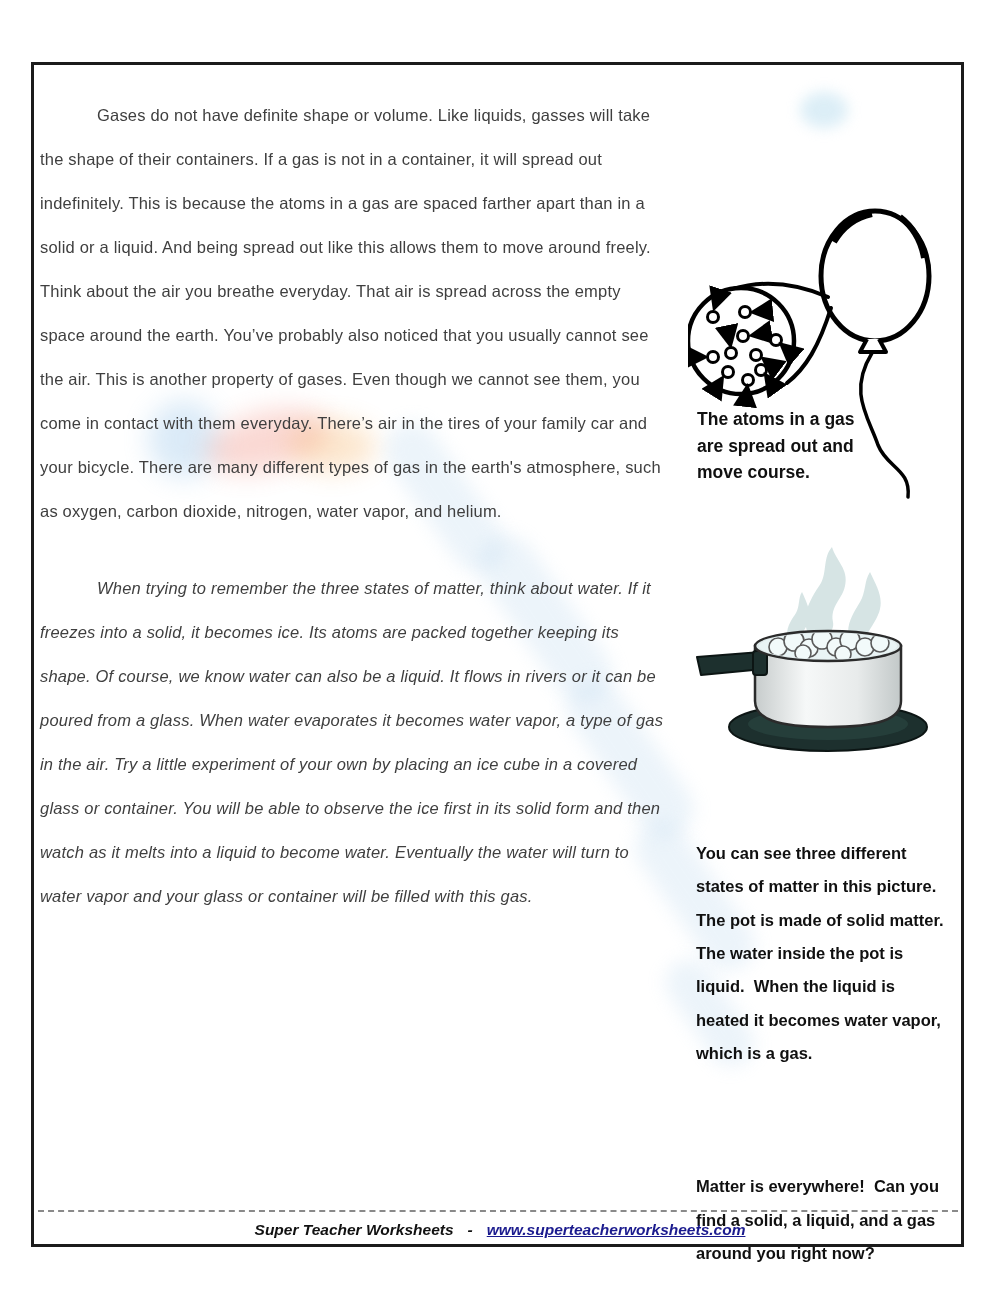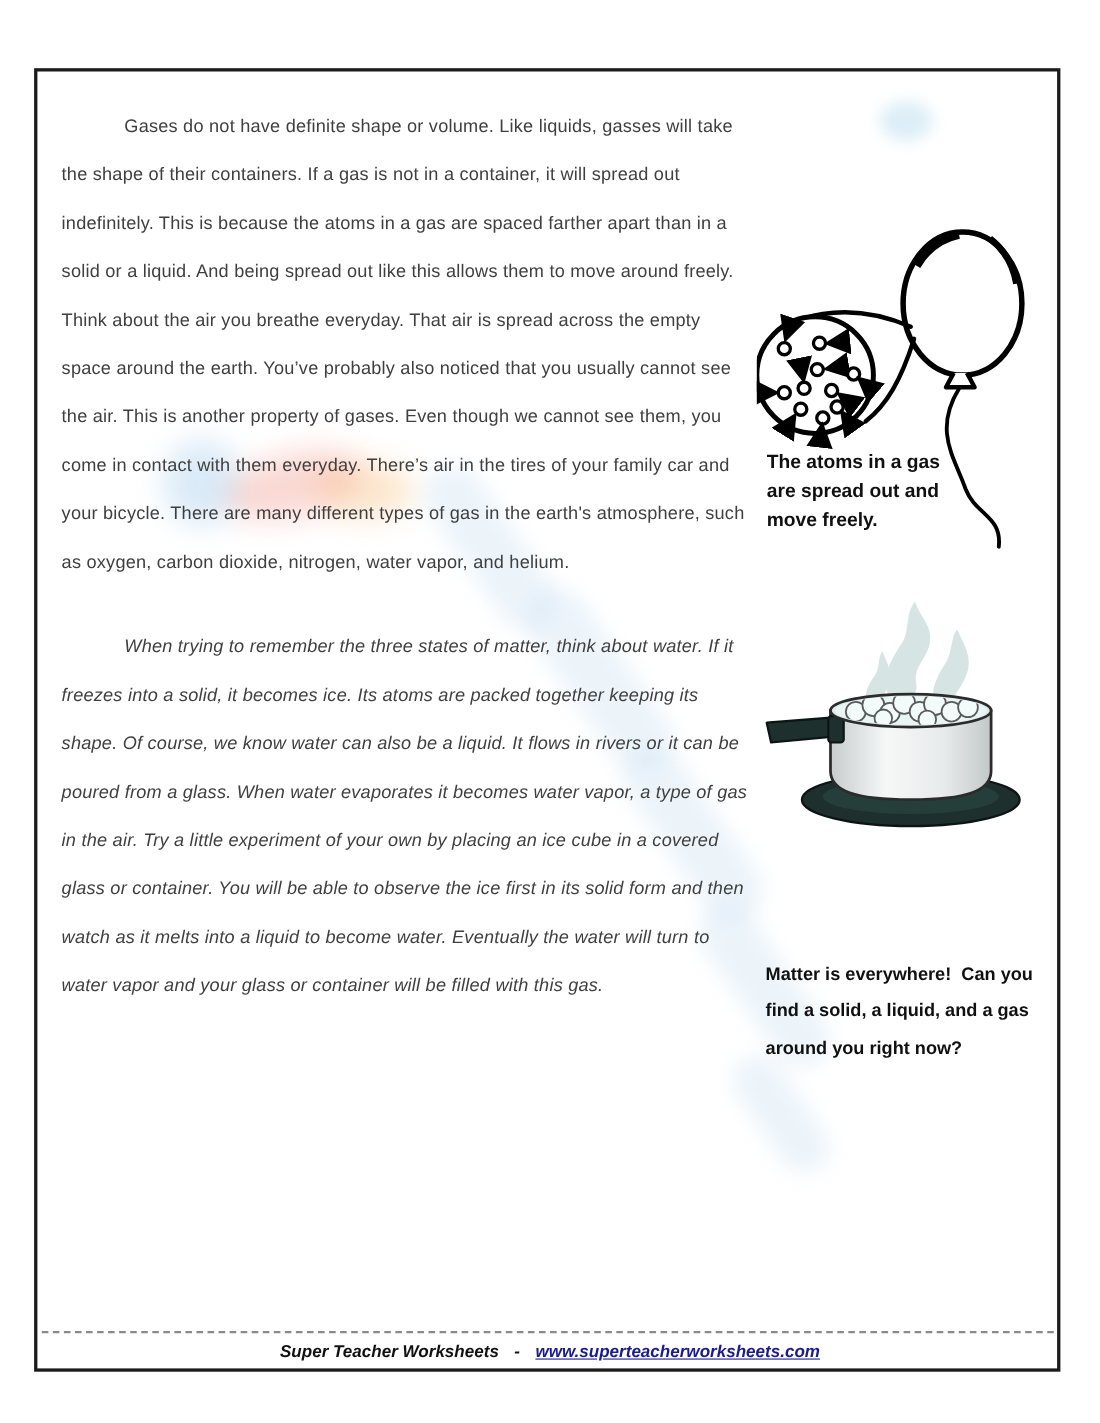--- a/index.html
+++ b/index.html
@@ -23,21 +23,21 @@
   .wm-topright{left:800px;top:92px;width:48px;height:36px;background:#bfe0f0;filter:blur(7px);opacity:.55;}
   .wm-streak{position:absolute;background:#bcd8ee;border-radius:40px;filter:blur(9px);opacity:.28;transform:rotate(55deg);pointer-events:none;}
   .st1{left:360px;top:470px;width:170px;height:54px;}
   .st2{left:450px;top:590px;width:190px;height:58px;}
   .st3{left:540px;top:730px;width:180px;height:56px;}
   .st4{left:610px;top:870px;width:170px;height:52px;}
   .st5{left:650px;top:990px;width:120px;height:46px;}
 
   .frame{position:absolute;left:31px;top:62px;width:933px;height:1185px;border:3px solid var(--frame-border);}
 
-  .main-text{position:absolute;left:56px;top:93px;width:630px;font-size:16.5px;line-height:44px;color:var(--body-text);letter-spacing:.2px;}
+  .main-text{position:absolute;left:40px;top:93px;width:630px;font-size:16.5px;line-height:44px;color:var(--body-text);letter-spacing:.2px;}
   .main-text p{margin:0;}
   .main-text .para1{text-indent:57px;}
   .main-text .para2{text-indent:57px;margin-top:33px;font-style:italic;}
 
   .gas-heading{position:absolute;left:700px;top:124px;width:200px;text-align:center;font-size:43px;font-weight:bold;color:var(--heading-text);letter-spacing:.5px;}
 
   .balloon-art{position:absolute;left:688px;top:200px;width:250px;height:335px;}
   .balloon-caption{position:absolute;left:697px;top:406px;width:162px;font-size:17.5px;font-weight:bold;line-height:26.5px;color:#101010;}
 
   .pot-art{position:absolute;left:693px;top:543px;width:245px;height:215px;}
@@ -109,21 +109,21 @@
         <line x1="85" y1="166" x2="77" y2="160" marker-end="url(#ah)"></line>
       <circle cx="40" cy="172" r="5.5"></circle>  
         <line x1="28" y1="188" x2="33" y2="180" marker-end="url(#ah)"></line>
       <circle cx="60" cy="180" r="5.5"></circle>  
         <line x1="58" y1="198" x2="59" y2="189" marker-end="url(#ah)"></line>
       <circle cx="73" cy="170" r="5.5"></circle>  
         <line x1="84" y1="184" x2="79" y2="177" marker-end="url(#ah)"></line>
     </g>
   </svg>
 
-  <div class="balloon-caption">The atoms in a gas are spread out and move freely.</div>
+  <div class="balloon-caption">The atoms in a gas are spread out and move course.</div>
 
   <svg class="pot-art" viewBox="0 0 245 215">
     <defs>
       <linearGradient id="potg" x1="0" y1="0" x2="1" y2="0">
         <stop offset="0" stop-color="#c7cccc"></stop>
         <stop offset="0.35" stop-color="#f6f8f8"></stop>
         <stop offset="0.7" stop-color="#e8ebeb"></stop>
         <stop offset="1" stop-color="#c2c8c8"></stop>
       </linearGradient>
       <clipPath id="rimclip">
@@ -157,20 +157,21 @@
         <circle cx="157" cy="97" r="10"></circle>
         <circle cx="172" cy="104" r="9"></circle>
         <circle cx="187" cy="100" r="9"></circle>
         <circle cx="110" cy="110" r="8"></circle>
         <circle cx="150" cy="111" r="8"></circle>
       </g>
     </g>
   </svg>
 
   <div class="aside-text">
+    <p>You can see three different states of matter in this picture.  The pot is made of solid matter.  The water inside the pot is liquid.  When the liquid is heated it becomes water vapor, which is a gas.</p>
     <p class="q">Matter is everywhere!  Can you find a solid, a liquid, and a gas around you right now?</p>
   </div>
 
   <div class="dashed-sep"></div>
 
   <div class="footer">
     <span>Super Teacher Worksheets</span><span class="sep">-</span><a href="#">www.superteacherworksheets.com</a>
   </div>
 
 </div>

